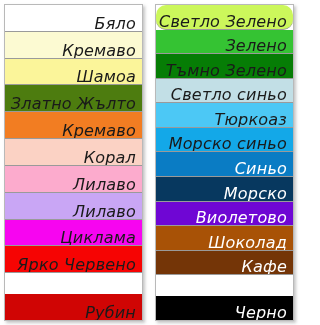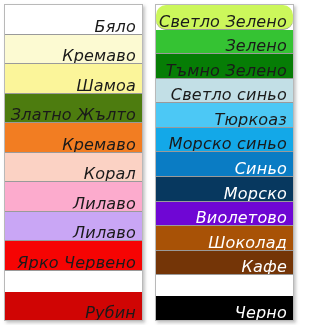--- a/index.html
+++ b/index.html
@@ -82,20 +82,23 @@
       </div>
       <div class="swatch" style="background-color: rgb(251, 210, 196);">
         <span class="swatch-label" style="color: rgb(26, 26, 26);">Корал</span>
       </div>
       <div class="swatch" style="background-color: rgb(252, 171, 205);">
         <span class="swatch-label" style="color: rgb(26, 26, 26);">Лилаво</span>
       </div>
       <div class="swatch" style="background-color: rgb(201, 166, 245);">
         <span class="swatch-label" style="color: rgb(26, 26, 26);">Лилаво</span>
       </div>
+      <div class="swatch" style="background-color: rgb(247, 5, 240);">
+        <span class="swatch-label" style="color: rgb(26, 26, 26);">Циклама</span>
+      </div>
       <div class="swatch" style="background-color: rgb(246, 4, 3);">
         <span class="swatch-label" style="color: rgb(26, 26, 26);">Ярко Червено</span>
       </div>
       <div class="swatch" style="background-color: rgb(208, 5, 4);">
         <span class="swatch-label" style="color: rgb(26, 26, 26);">Рубин</span>
       </div>
     </div>
   <div class="column" id="column-right">
       <div class="swatch" style="background-color: rgb(204, 247, 91); border-radius: 10px;">
         <span class="swatch-label" style="color: rgb(26, 26, 26);">Светло Зелено</span>

